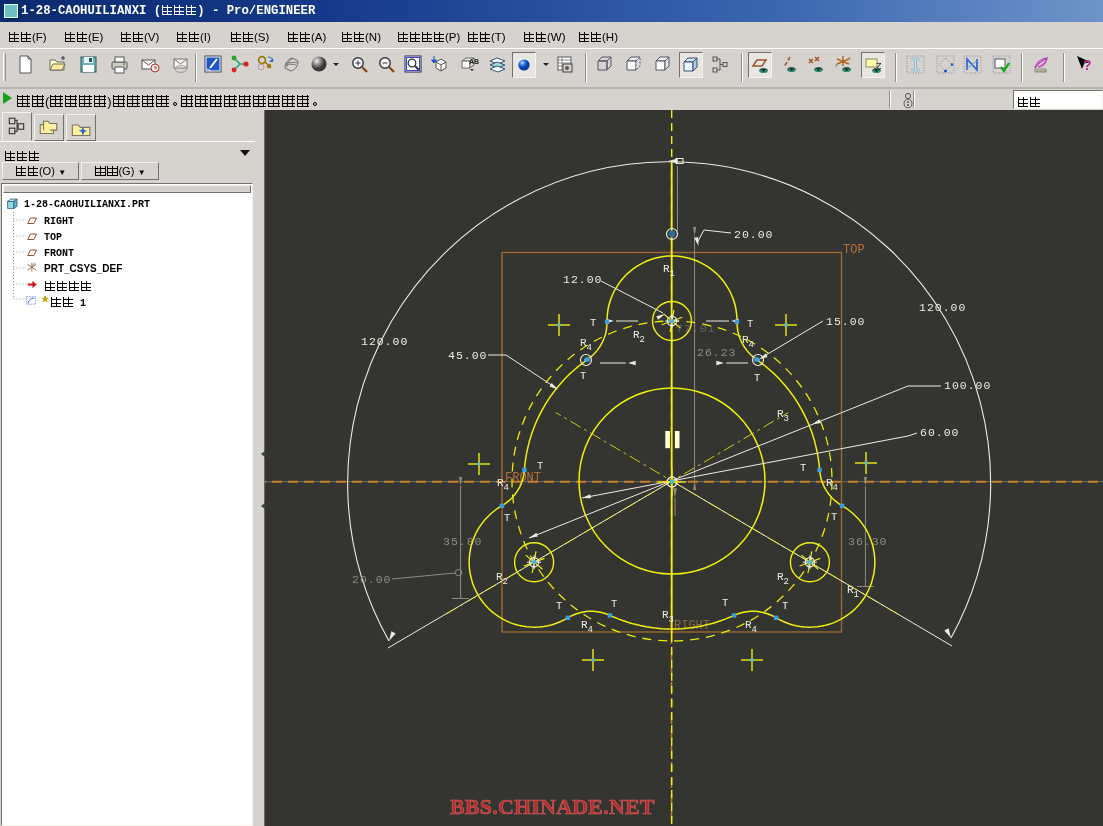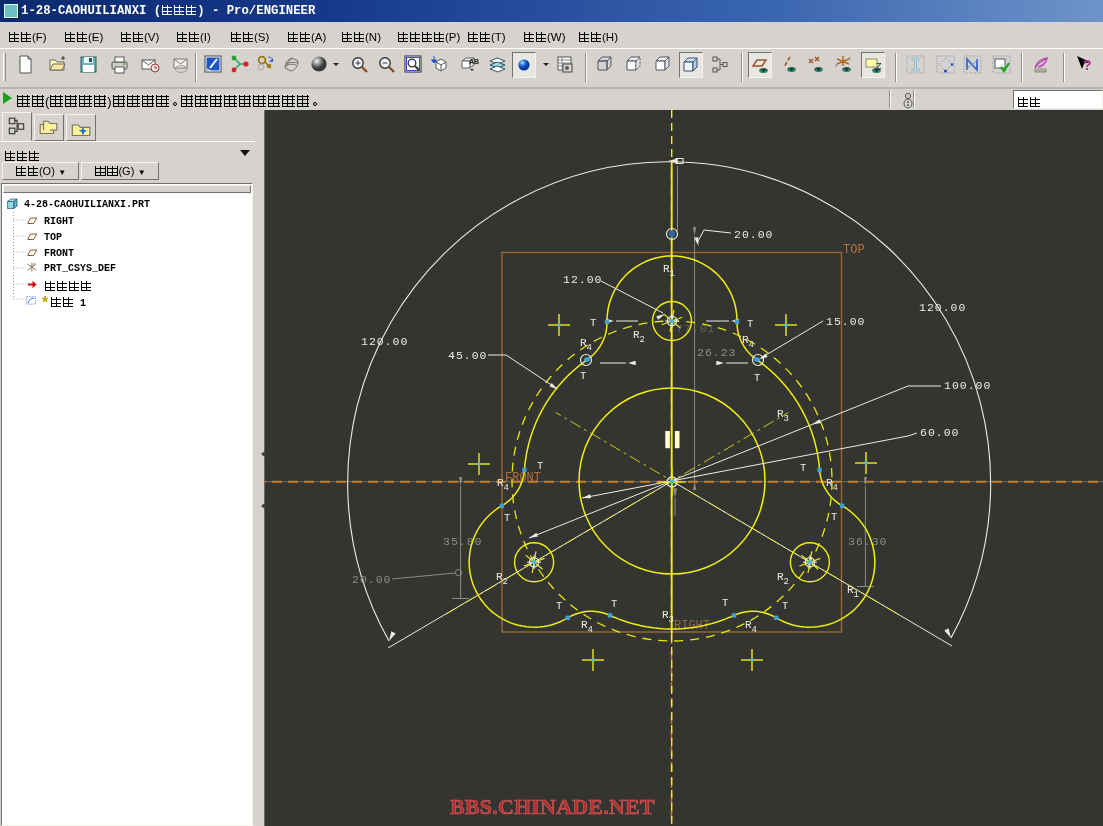--- a/index.html
+++ b/index.html
@@ -358,37 +358,37 @@
       <line x1="13.5" y1="158" x2="26" y2="158"></line>
       <line x1="13.5" y1="174" x2="26" y2="174"></line>
       <line x1="13.5" y1="189" x2="26" y2="189"></line>
     </g>
   </svg>
 <div class="abs" style="left:6px;top:197px"><svg width="15" height="16" viewBox="0 0 19 19">
       <path d="M2 5l4-3h8l-4 3z" fill="#bfeef2" stroke="#357"></path>
       <path d="M2 5h8v9H2z" fill="#8fd8e4" stroke="#357"></path>
       <path d="M10 5l4-3v9l-4 3z" fill="#5fb8cc" stroke="#357"></path>
     </svg></div>
-<div class="abs" style="left:24px;top:199px;font-family:'Liberation Mono',monospace;font-size:10px;font-weight:bold;white-space:nowrap">4-28-CAOHUILIANXI.PRT</div>
+<div class="abs" style="left:24px;top:199px;font-family:'Liberation Mono',monospace;font-size:10px;font-weight:bold;white-space:nowrap">1-28-CAOHUILIANXI.PRT</div>
 <div class="abs" style="left:26px;top:215px"><svg width="15" height="13" viewBox="0 0 19 19">
       <path d="M1 11l4-8h9l-4 8z" fill="none" stroke="#8a4a2a" stroke-width="1.4"></path>
     </svg></div>
 <div class="abs" style="left:44px;top:216px;font-family:'Liberation Mono',monospace;font-size:10px;font-weight:bold;white-space:nowrap">RIGHT</div>
 <div class="abs" style="left:26px;top:231px"><svg width="15" height="13" viewBox="0 0 19 19">
       <path d="M1 11l4-8h9l-4 8z" fill="none" stroke="#8a4a2a" stroke-width="1.4"></path>
     </svg></div>
 <div class="abs" style="left:44px;top:232px;font-family:'Liberation Mono',monospace;font-size:10px;font-weight:bold;white-space:nowrap">TOP</div>
 <div class="abs" style="left:26px;top:247px"><svg width="15" height="13" viewBox="0 0 19 19">
       <path d="M1 11l4-8h9l-4 8z" fill="none" stroke="#8a4a2a" stroke-width="1.4"></path>
     </svg></div>
 <div class="abs" style="left:44px;top:248px;font-family:'Liberation Mono',monospace;font-size:10px;font-weight:bold;white-space:nowrap">FRONT</div>
 <div class="abs" style="left:25px;top:262px"><svg width="16" height="14" viewBox="0 0 19 19">
       <path d="M8 1v12M2 3l12 8M14 3L2 11M12 1l-3 4" stroke="#8a6a4a" stroke-width="1.2" fill="none"></path>
     </svg></div>
-<div class="abs" style="left:44px;top:263px;font-family:Liberation Mono, monospace;font-size:10px;font-weight:bold;white-space:nowrap">PRT_CSYS_DEF</div>
+<div class="abs" style="left:44px;top:263px;font-family:Liberation Sans, sans-serif;font-size:10px;font-weight:bold;white-space:nowrap">PRT_CSYS_DEF</div>
 <div class="abs" style="left:26px;top:279px"><svg width="15" height="13" viewBox="0 0 19 19">
       <path d="M1 5h7V1l6 5.5L8 12V8H1z" fill="#cc1111"></path>
     </svg></div>
 <div class="abs" style="left:44px;top:279px;font-size:12px"><i class="ck"></i><i class="ck"></i><i class="ck"></i><i class="ck"></i></div>
 <div class="abs" style="left:25px;top:295px"><svg width="15" height="13" viewBox="0 0 19 19">
       <rect x="1" y="1" width="13" height="11" fill="none" stroke="#46e" stroke-dasharray="2 1.6"></rect>
       <path d="M3 11c1-5 4-8 9-8" fill="none" stroke="#36c" stroke-width="1.3"></path>
     </svg></div>
 <div class="abs" style="left:42px;top:294px;color:#b8a000;font-weight:bold">*</div>
 <div class="abs" style="left:50px;top:295px;font-size:12px"><i class="ck"></i><i class="ck"></i><span style="font-family:'Liberation Mono',monospace;font-size:10px;font-weight:bold;white-space:nowrap"> 1</span></div>

